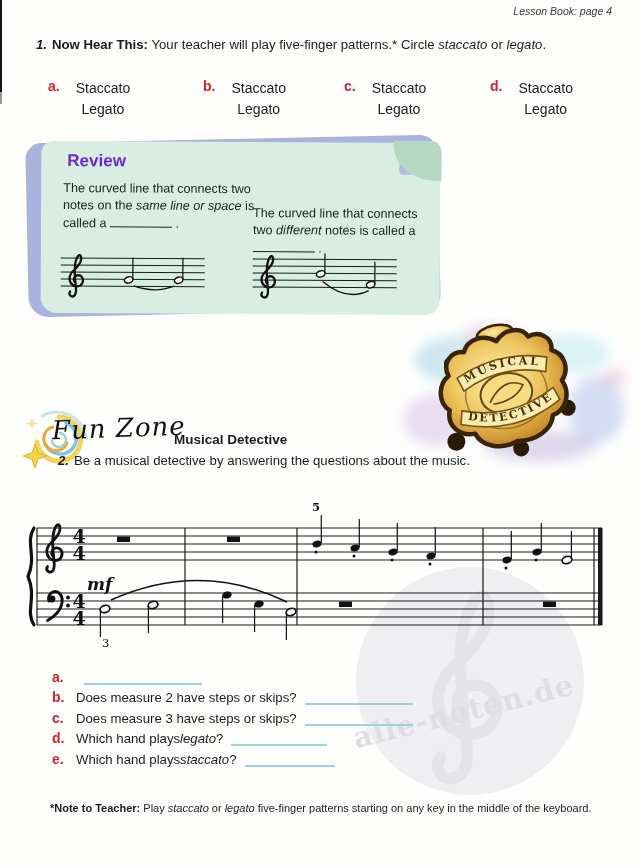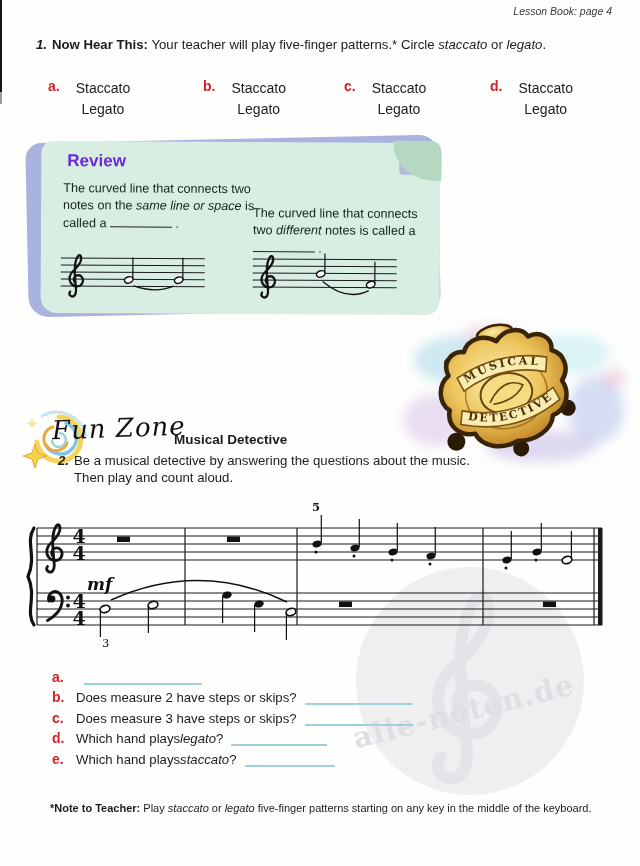--- a/index.html
+++ b/index.html
@@ -189,21 +189,20 @@
     <path d="M31,23 A12,12 0 1 0 45,39" fill="none" stroke="#eda63e" stroke-width="3" stroke-linecap="round"></path>
     <path d="M38,29 A7,7 0 1 1 30,37" fill="none" stroke="#9ad4cc" stroke-width="2.5" stroke-linecap="round"></path>
     <path d="M13,40 L16,49 L25,52 L16,55 L13,64 L10,55 L1,52 L10,49 Z" fill="#f4d345" stroke="#e0ae30" stroke-width="1"></path>
     <path d="M10,14 L11.5,18 L15.5,19.5 L11.5,21 L10,25 L8.5,21 L4.5,19.5 L8.5,18 Z" fill="#f0dd80" opacity=".85"></path>
   </svg>
   <div class="abs fz-title">Fun Zone</div>
   <div class="abs fz-sub">Musical Detective</div>
 
   <div class="abs ex2">
     <div><span class="ex-num">2.</span><span>Be a musical detective by answering the questions about the music.</span></div>
-    <div class="l2">Then play and count aloud.</div>
   </div>
 
   <svg class="abs" style="left:25px;top:498px;" width="590" height="152" viewBox="0 0 590 152">
 
     <path d="M9,30 C0,44 12,58 3,78.5 C12,99 0,113 9,127" fill="none" stroke="#111" stroke-width="3.2" stroke-linecap="round"></path>
 
     <g stroke="#1a1a1a" stroke-width="1.1">
       <line x1="12" y1="30" x2="577" y2="30"></line>
         <line x1="12" y1="38" x2="577" y2="38"></line>
       <line x1="12" y1="46" x2="577" y2="46"></line>

